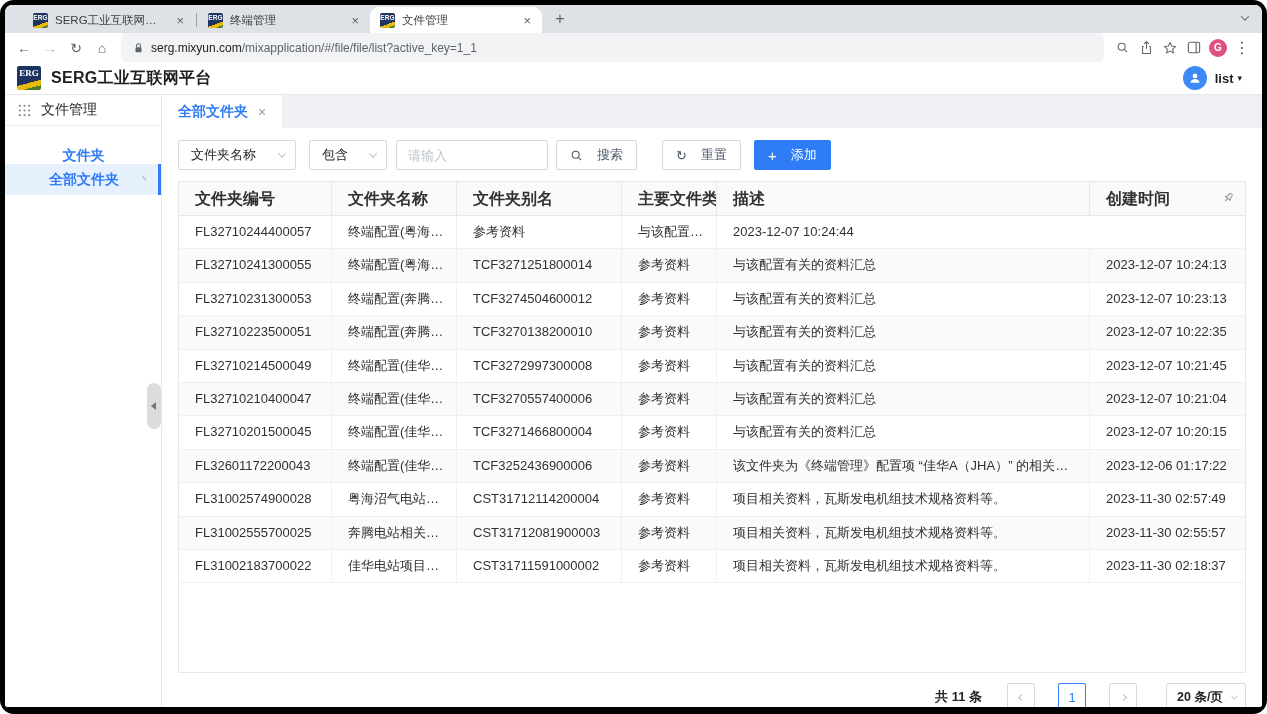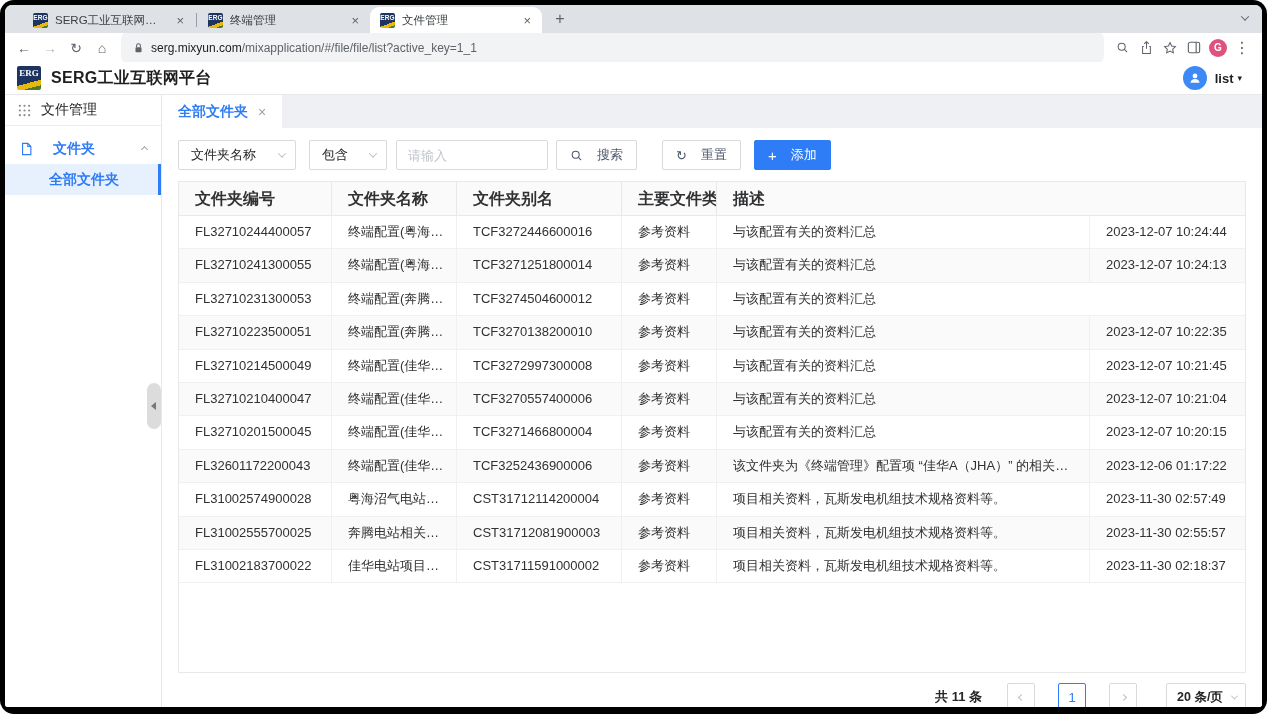--- a/index.html
+++ b/index.html
@@ -43,21 +43,21 @@
   .apptitle { font-size:16px; font-weight:bold; color:#1f1f1f; margin-left:10px; letter-spacing:.3px; }
   .hd-spacer { flex:1; }
   .user-avatar { width:24px; height:24px; border-radius:50%; background:#3d8af7; display:flex; align-items:center; justify-content:center; }
   .username { font-size:13px; font-weight:bold; color:#1f1f1f; margin:0 4px 0 8px; }
   .caret { font-size:9px; color:#1f1f1f; }
 
   
   .contentrow { flex:1; display:flex; min-height:0; position:relative; }
   .sidebar { width:157px; background:#fff; border-right:1px solid #e8e8e8; flex-shrink:0; }
   .side-module { height:31px; display:flex; align-items:center; gap:10px; padding-left:13px; font-size:14px; color:#1f1f1f; border-bottom:1px solid #ededed; }
-  .side-group { height:30px; margin-top:8px; display:flex; align-items:center; gap:20px; padding:0 14px 0 15px; font-size:14px; color:#2e7cf6; font-weight:bold; }
+  .side-group { height:30px; margin-top:8px; display:flex; align-items:center; gap:13px; padding:0 14px 0 15px; font-size:14px; color:#2e7cf6; font-weight:bold;flex-direction:column; }
   .side-group .chev { color:#9aa6b8; margin-left:auto; width:5px; height:5px; }
   .side-item { height:31px; display:flex; align-items:center; padding-left:44px; font-size:14px; color:#1f1f1f; }
   .side-item.active { background:#e7f1fd; color:#2e7cf6; font-weight:bold; border-right:3px solid #2e7cf6; }
   .collapse-handle { position:absolute; left:142px; top:288px; width:14px; height:46px; background:#dcdcdc; border-radius:8px; display:flex; align-items:center; justify-content:center; z-index:5; }
   .collapse-handle i { width:0; height:0; border:4px solid transparent; border-right:5px solid #777; margin-left:-5px; }
 
   .main { flex:1; display:flex; flex-direction:column; min-width:0; background:#fff; }
   .pagetabs { height:33px; background:#eef0f3; display:flex; align-items:flex-end; flex-shrink:0; }
   .pagetab { height:33px; background:#fff; display:flex; align-items:center; gap:10px; padding:0 16px; font-size:14px; color:#2e7cf6; font-weight:bold; }
   .pagetab .x { color:#9aa0a6; font-weight:normal; font-size:14px; }
@@ -263,44 +263,55 @@
           </button>
         </div>
 
         <div class="table">
           <div class="thead gridrow">
             <div class="th">文件夹编号</div>
             <div class="th">文件夹名称</div>
             <div class="th">文件夹别名</div>
             <div class="th">主要文件类型</div>
             <div class="th">描述</div>
+            <div class="th">
+              <span>创建时间</span>
+              <span class="pin">
+                <svg width="13" height="13" viewBox="0 0 16 16">
+                      <g transform="rotate(42 8 8)">
+                        <path d="M8 2.2a2.2 2.2 0 0 1 2.2 2.2v3l1.4 2.1H4.4l1.4-2.1v-3A2.2 2.2 0 0 1 8 2.2z" fill="none" stroke="currentColor" stroke-width="1.2"></path>
+                        <line x1="8" y1="9.6" x2="8" y2="14" stroke="currentColor" stroke-width="1.2"></line>
+                      </g>
+                    </svg>
+              </span>
+            </div>
           </div>
           <div>
                 <div class="tr gridrow">
                   <div class="td">FL32710244400057</div>
                   <div class="td">终端配置(粤海B)资料</div>
-                  <div class="td">TCF3272446600016</div>
                   <div class="td">参考资料</div>
                   <div class="td">与该配置有关的资料汇总</div>
                   <div class="td">2023-12-07 10:24:44</div>
                 </div>
                 <div class="tr gridrow alt">
                   <div class="td">FL32710241300055</div>
                   <div class="td">终端配置(粤海A)资料</div>
                   <div class="td">TCF3271251800014</div>
                   <div class="td">参考资料</div>
                   <div class="td">与该配置有关的资料汇总</div>
                   <div class="td">2023-12-07 10:24:13</div>
                 </div>
                 <div class="tr gridrow">
                   <div class="td">FL32710231300053</div>
                   <div class="td">终端配置(奔腾B)资料</div>
                   <div class="td">TCF3274504600012</div>
                   <div class="td">参考资料</div>
                   <div class="td">与该配置有关的资料汇总</div>
+                  <div class="td">2023-12-07 10:23:13</div>
                 </div>
                 <div class="tr gridrow alt">
                   <div class="td">FL32710223500051</div>
                   <div class="td">终端配置(奔腾A)资料</div>
                   <div class="td">TCF3270138200010</div>
                   <div class="td">参考资料</div>
                   <div class="td">与该配置有关的资料汇总</div>
                   <div class="td">2023-12-07 10:22:35</div>
                 </div>
                 <div class="tr gridrow">

